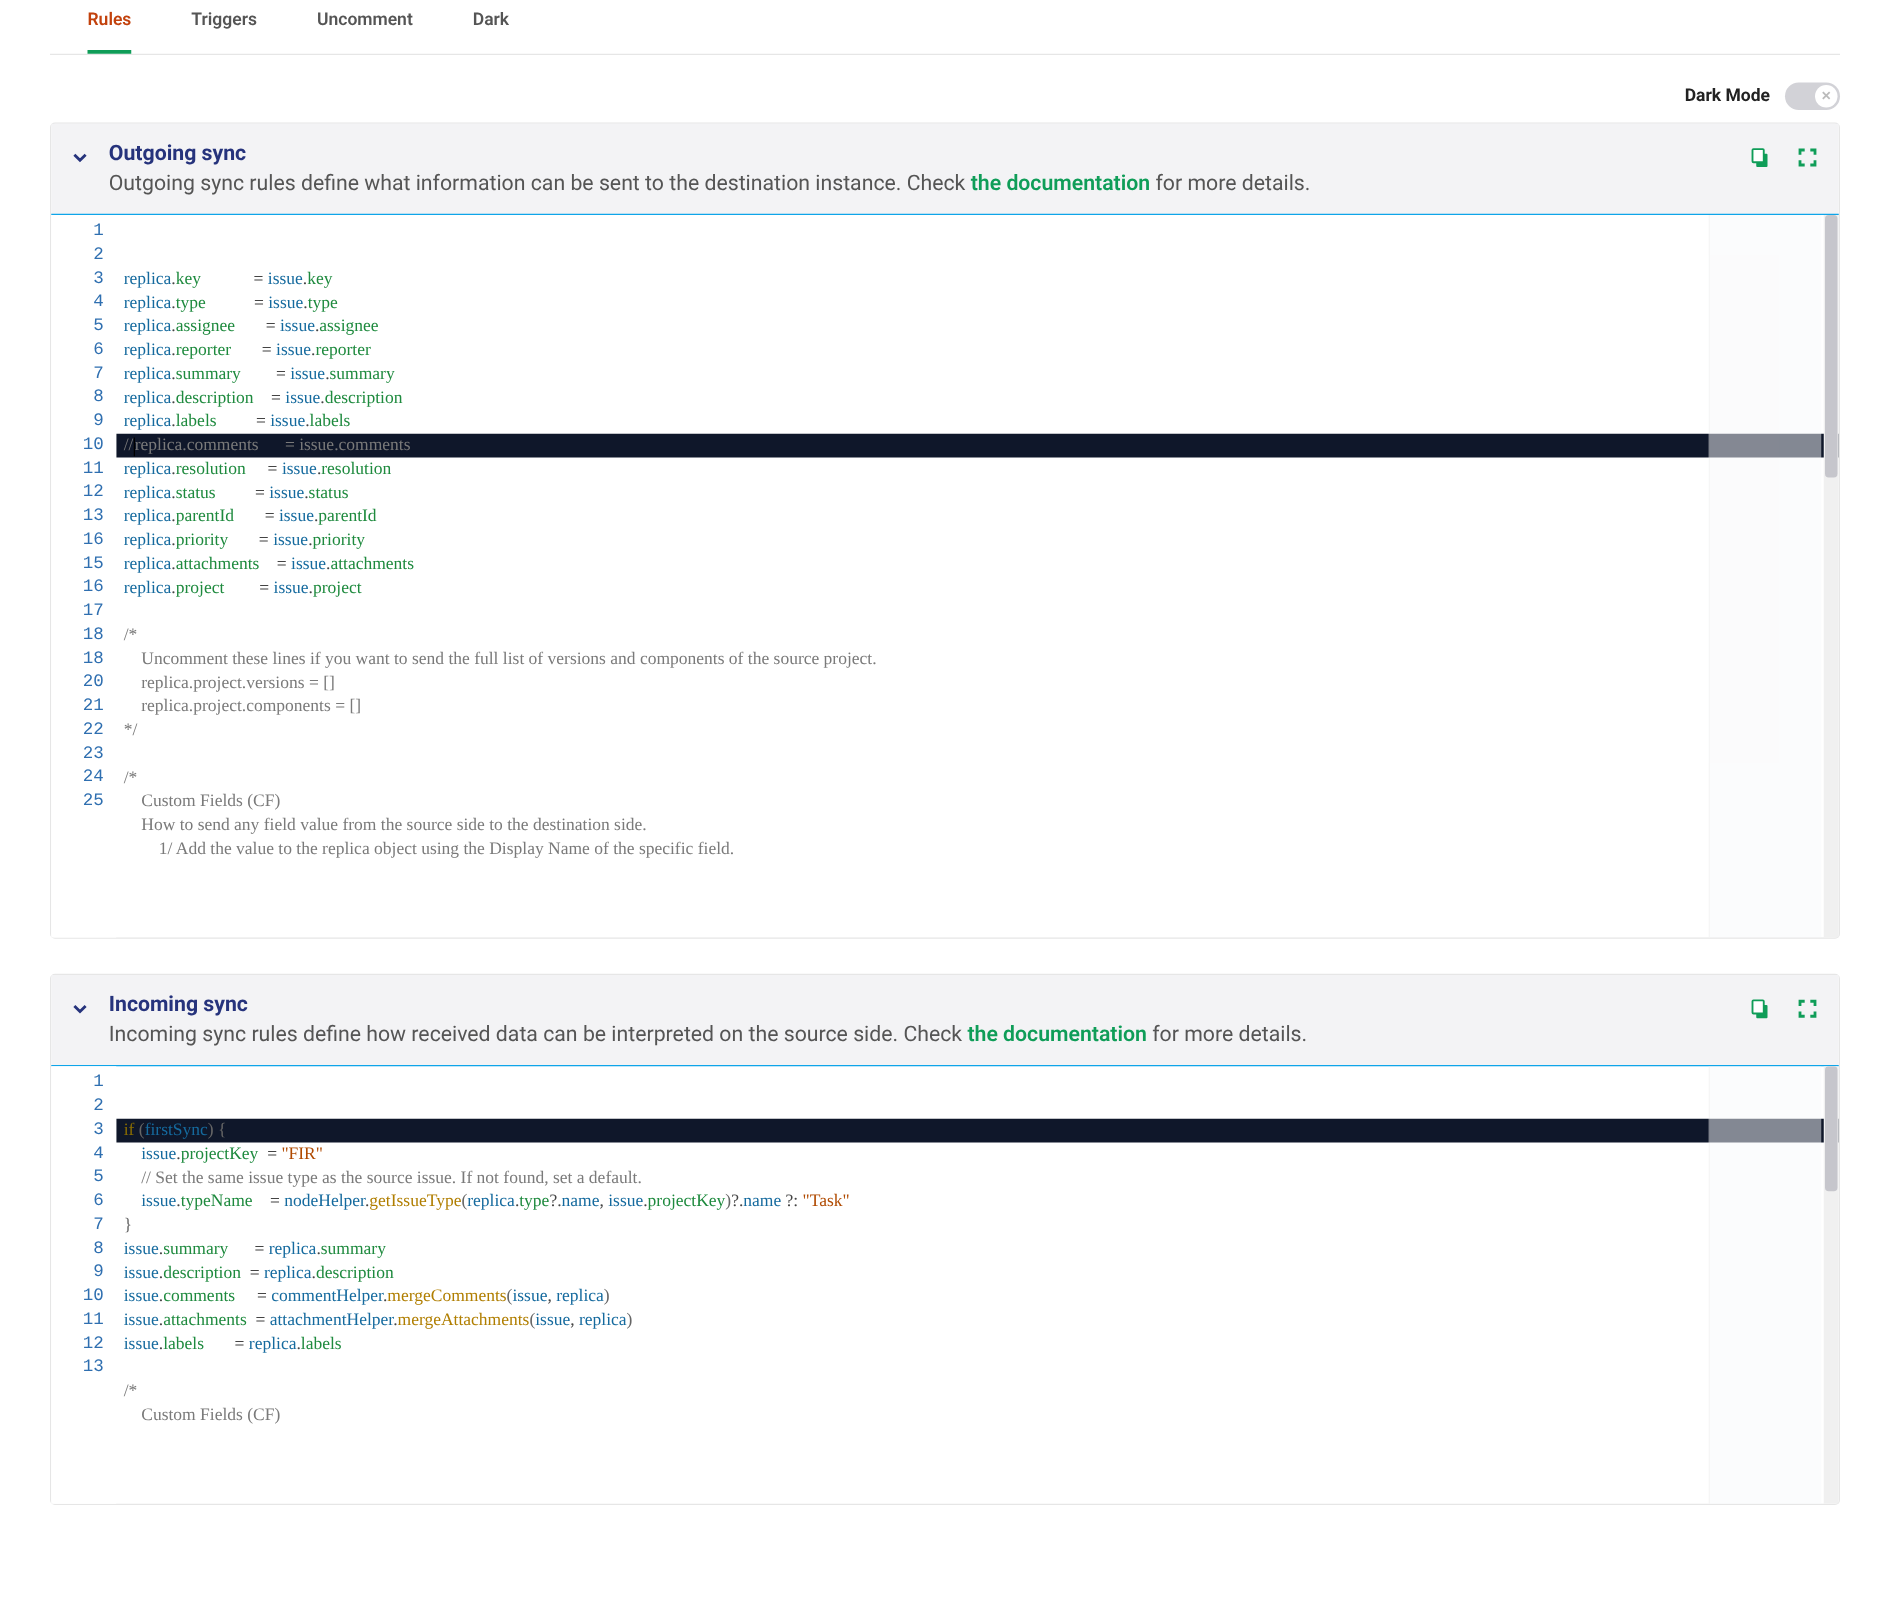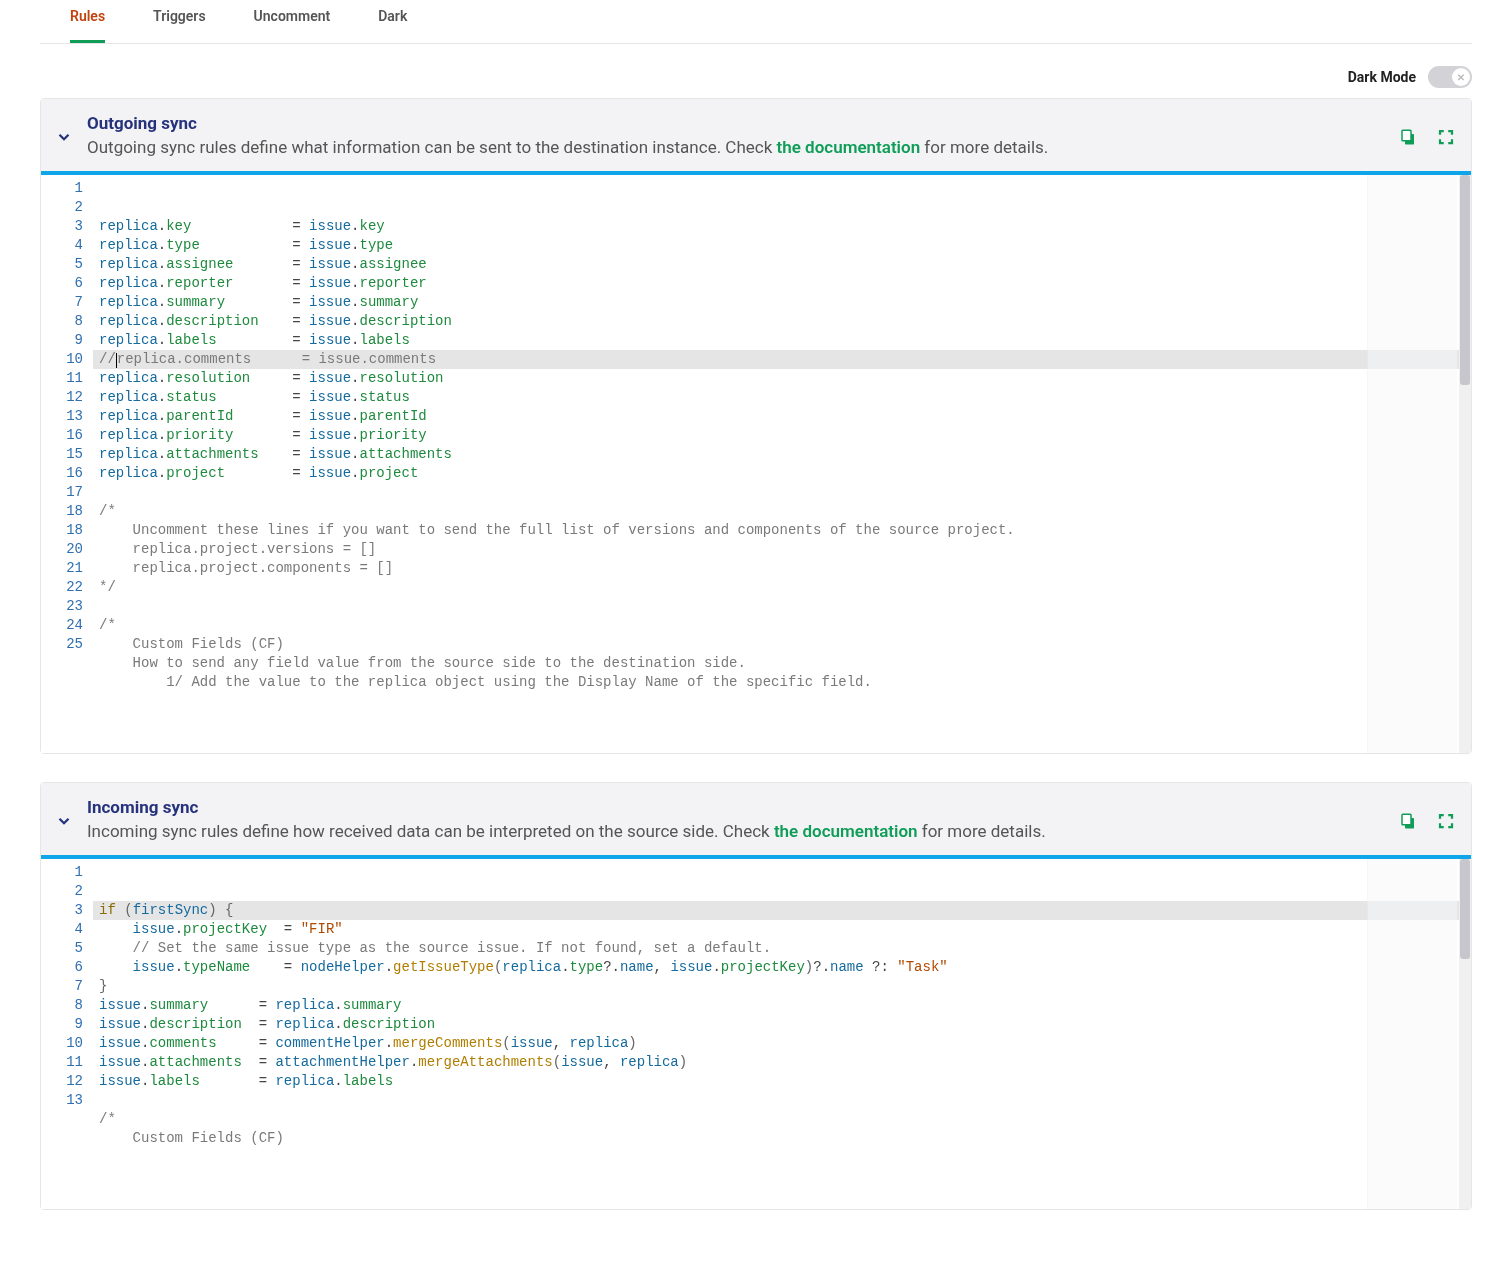--- a/index.html
+++ b/index.html
@@ -49,24 +49,24 @@
     font-size:10px; color:#bbb; font-weight:700;
   }
   .panel {
     border: 1px solid #e6e6e6;
     border-radius: 4px;
     margin-bottom: 28px;
     background: #fff;
   }
   .panel-head {
     display: flex;
-    align-items: center;
+    align-items: flex-start;
     padding: 14px 16px 14px 14px;
     background: #f3f3f5;
-    border-bottom: 4px solid #0ea5e9;
+    border-bottom: 1px solid #0ea5e9;
   }
   .chevron {
     width: 18px; height: 18px; margin-top: 4px; margin-right: 14px;
     color: #26337c; cursor:pointer;
   }
   .panel-titles { flex: 1; }
   .panel-title { color: #26337c; font-weight: 700; font-size: 17px; }
   .panel-desc { color: #555; font-size: 17px; margin-top: 4px; }
   .panel-desc a { color: #0f9d58; font-weight: 600; text-decoration: none; }
   .panel-actions { display: flex; gap: 20px; align-items: center; padding-top: 4px; }
@@ -88,22 +88,22 @@
     background: #fff;
   }
   .gutter div { height: 19px; }
   .code {
     flex: 1;
     padding: 4px 0;
     white-space: pre;
     position: relative;
     overflow: hidden;
   }
-  .code-line { height: 19px; padding-left: 6px; }
-  .code-line.active { background: #e5e5e5; }
+  .code-line { height: 19px; padding-left: 6px; font-family: Liberation Serif, serif; }
+  .code-line.active { background: #0f172a; }
   .tok-id  { color: #156a9e; }           
   .tok-prop{ color: #1e8a3e; }           
   .tok-op  { color: #444; }
   .tok-cmt { color: #7a7a7a; }
   .tok-kw  { color: #8a6d00; }           
   .tok-par { color: #666; }
   .tok-str { color: #b04a00; }
   .tok-fn  { color: #b07e00; }
   .minimap {
     position: absolute;

